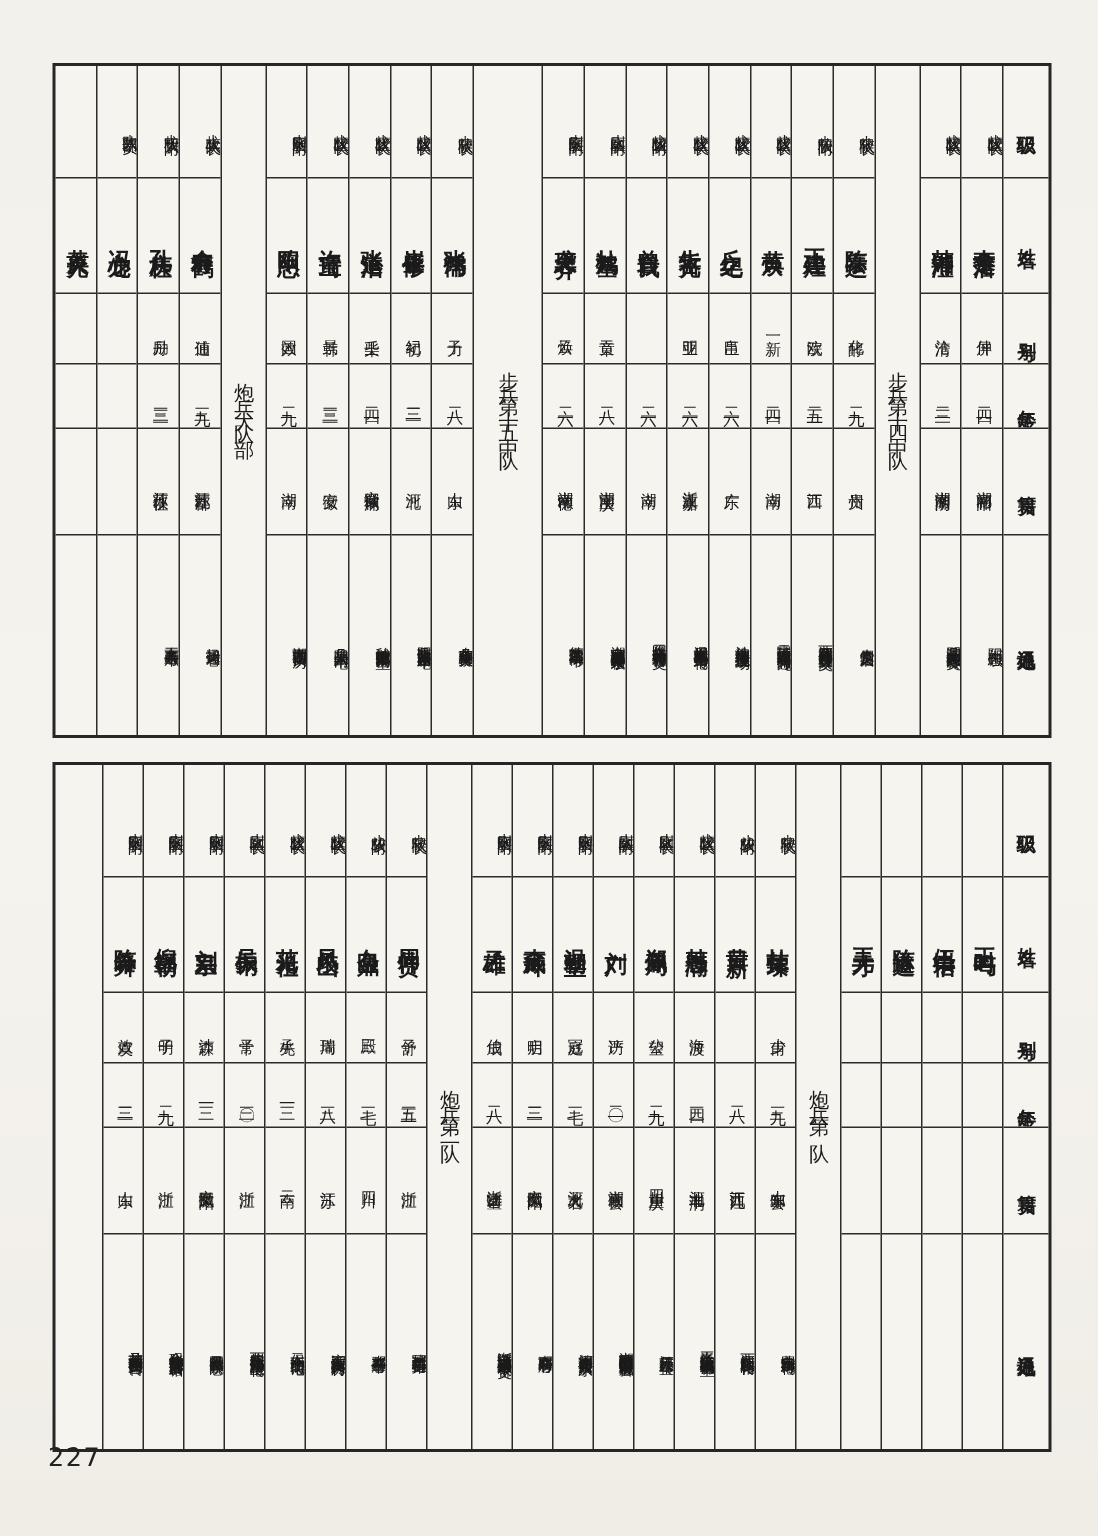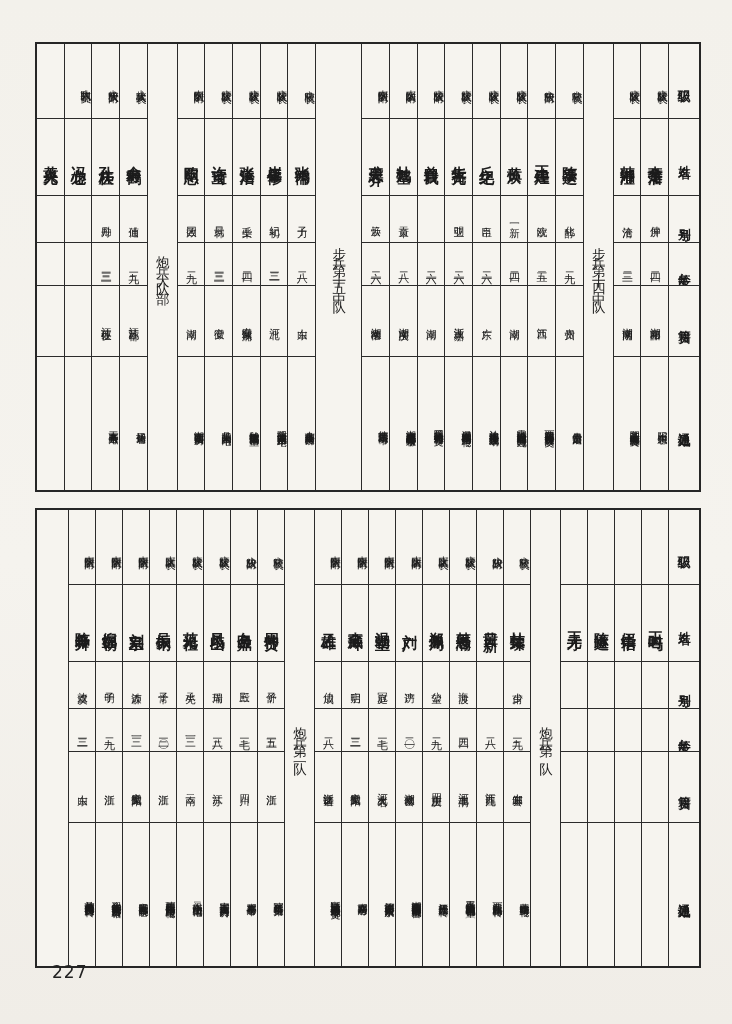--- a/index.html
+++ b/index.html
@@ -53,21 +53,21 @@
   .c-age    {height:43px; justify-content:space-evenly;font-size:11px;padding:4px 0;}
   .c-native {height:71px; justify-content:space-evenly;font-size:10.5px;padding:4px 0;}
   .c-address{flex:1; justify-content:flex-start;padding-top:4px;font-size:10px;line-height:12.5px;letter-spacing:0.5px;}
   .c-title{
     flex:1;justify-content:center;
     font-size:13.5px;letter-spacing:9px;
   }
   .c-headlabel{justify-content:space-evenly;font-weight:bold;font-size:12.5px;padding:6px 0;}
   .c-blank{flex:1;}
   .page-number{
-    position:absolute;left:52px;top:962px;
+    position:absolute;left:32px;top:962px;
     font-size:17px;letter-spacing:1px;
     font-family:"DejaVu Sans", sans-serif;
     color:#222;
   }
 </style>
 </head>
 <body>
 
 <div class="page">
   <div id="table-top" class="vtable">

